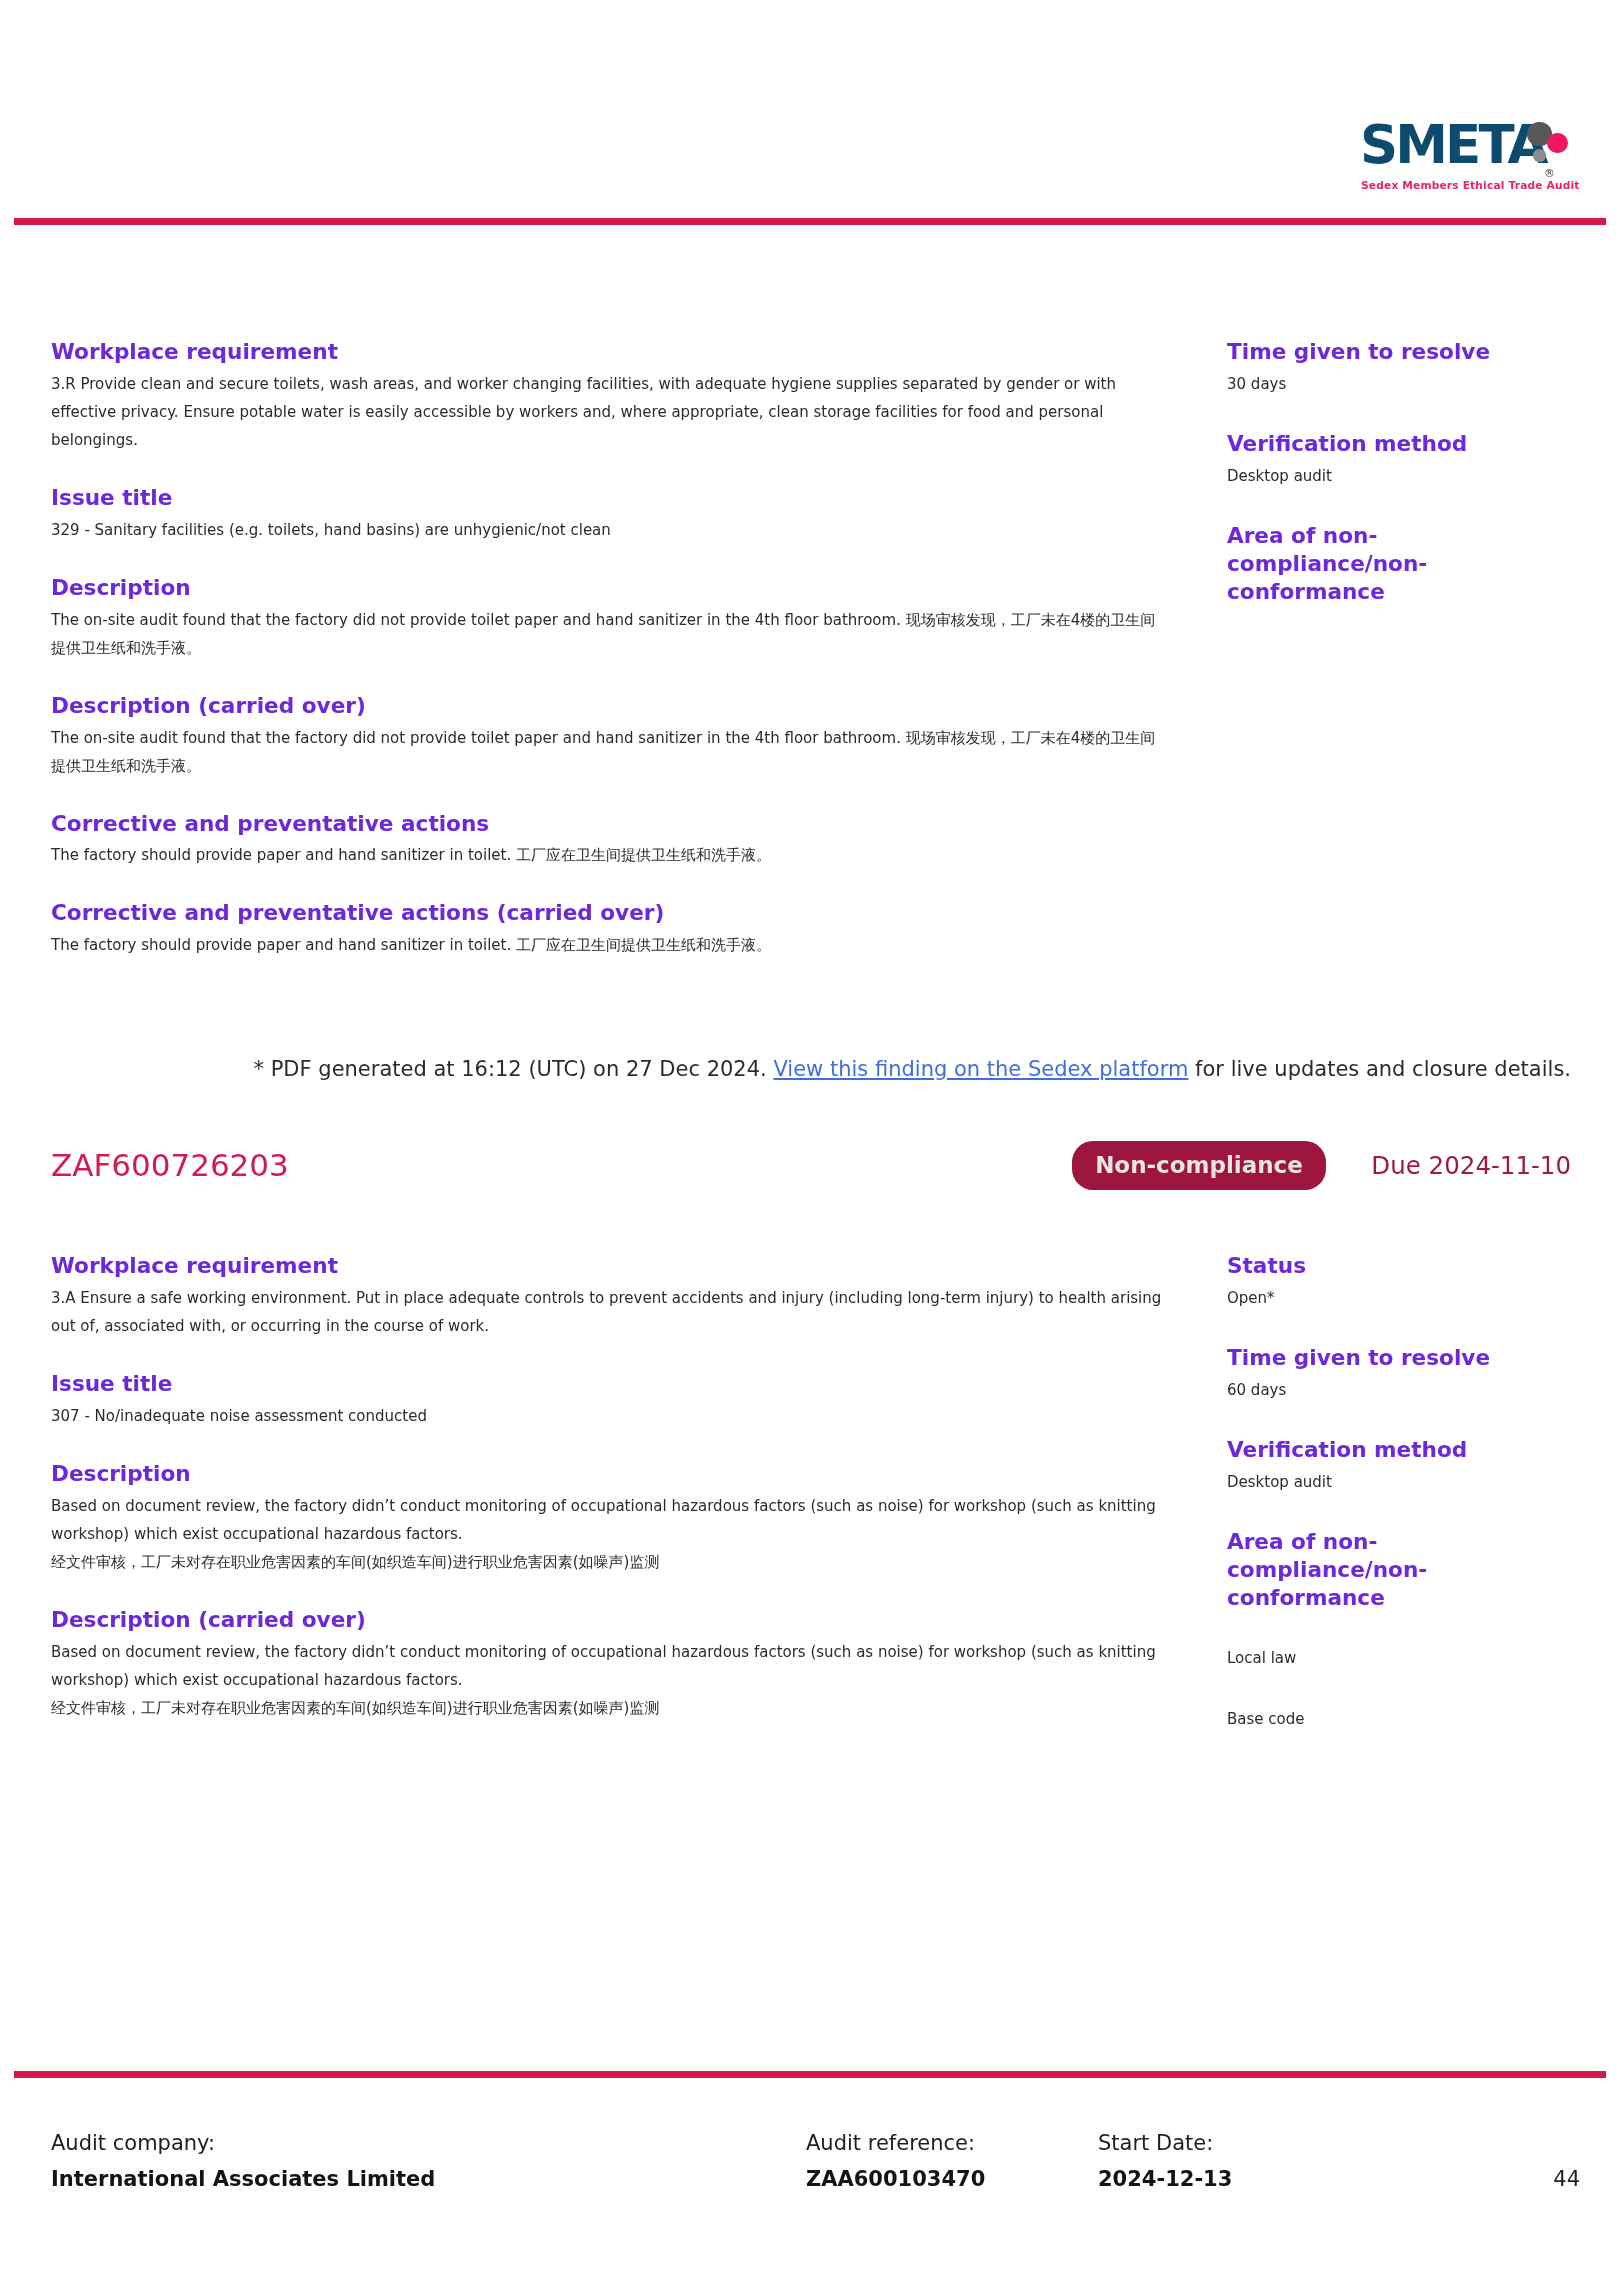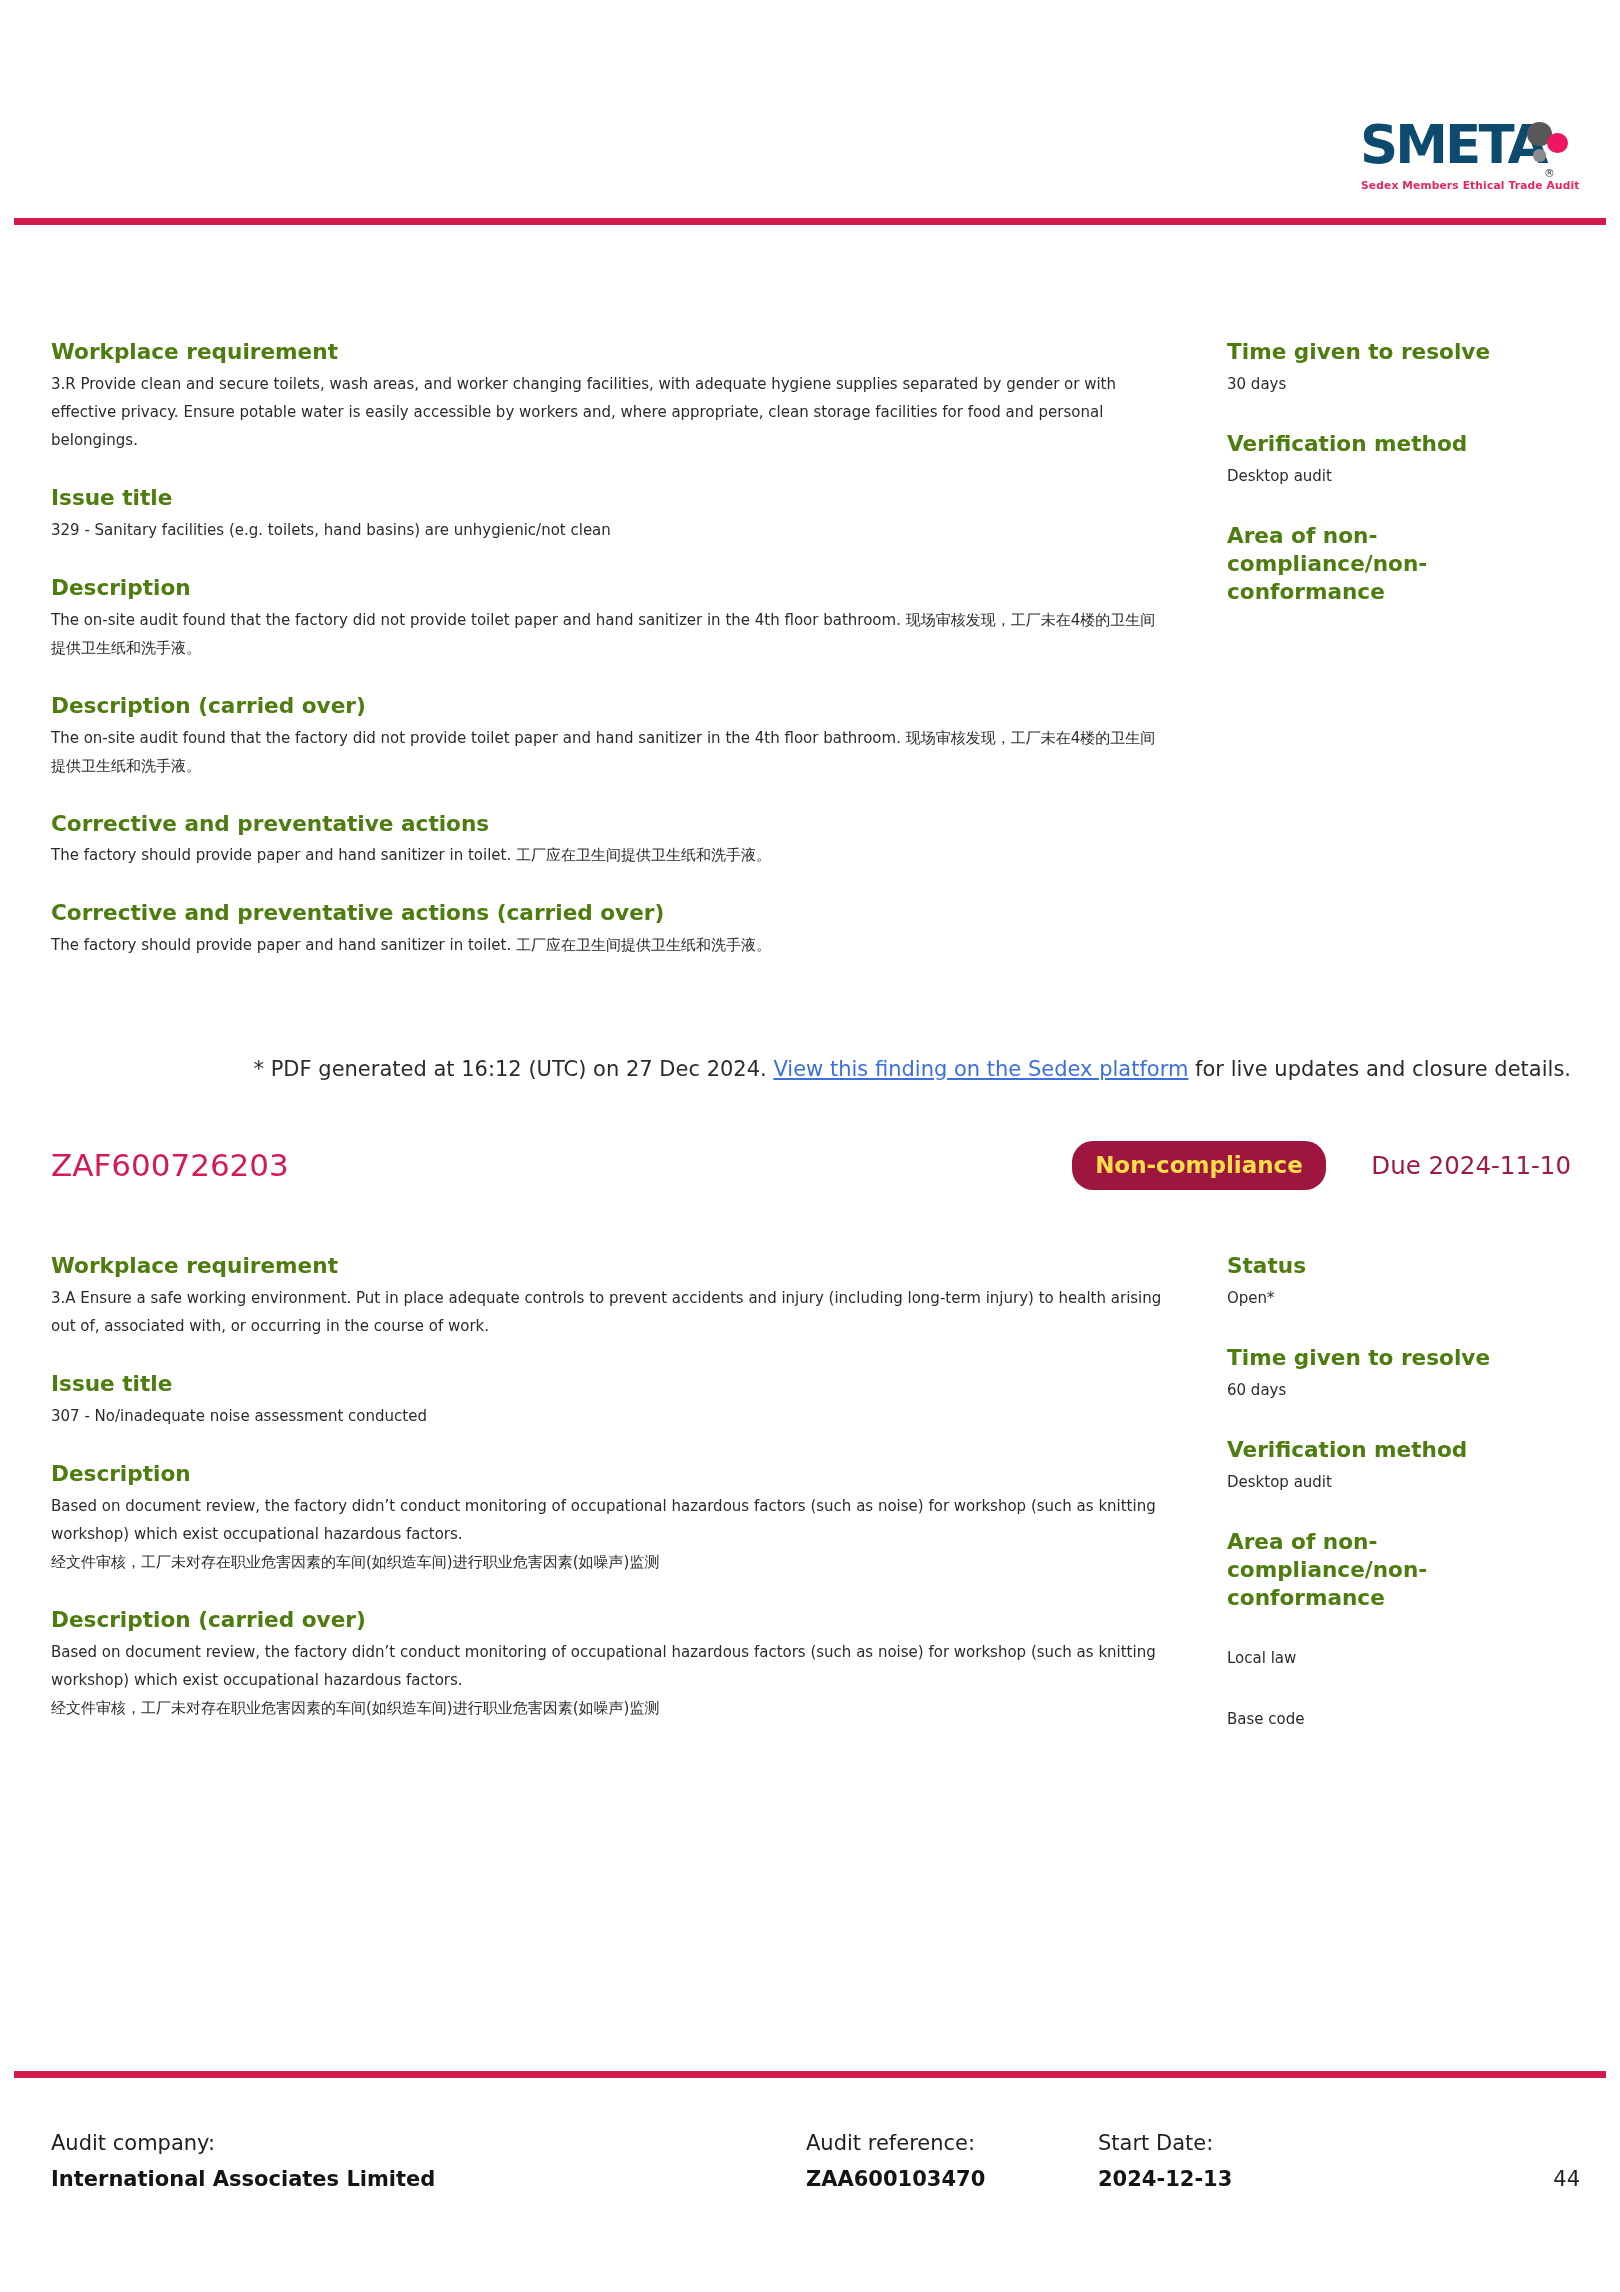--- a/index.html
+++ b/index.html
@@ -33,40 +33,40 @@
   .rule-bottom{top:2071px;}
   
   .columns{position:absolute;left:51px;right:49px;display:flex;gap:39px;}
   .sec1{top:338px;}
   .sec2{top:1252px;}
   .col-left{flex:0 0 1117px;max-width:1117px;}
   .col-right{flex:1;min-width:0;}
   .field{margin-bottom:30px;}
   .col-right .field{margin-bottom:32px;margin-left:20px;}
   .field-label{
-    font-size:21.6px;font-weight:700;color:#4d7c0f;line-height:28px;margin-bottom:3.9px;
+    font-size:21.6px;font-weight:700;color:#6d28d9;line-height:28px;margin-bottom:3.9px;
   }
   .field-value{
     font-size:15px;color:#2b2b2b;line-height:28px;white-space:pre-line;
   }
   .field-value.multi div{margin-bottom:5.9px;}
   
   .note{
     position:absolute;left:51px;right:49px;top:1055px;
     text-align:right;font-size:21px;line-height:28px;color:#2b2b2b;
   }
   .note a{color:#3e6fdf;text-decoration:underline;cursor:pointer;}
   
   .f2head{
     position:absolute;left:51px;right:49px;top:1137px;height:57px;
     display:flex;align-items:center;
   }
   .fid{flex:1;font-size:31px;color:#d31a51;line-height:1;}
   .badge{
-    background:#9e1640;color:#fde047;font-weight:700;font-size:23px;
+    background:#9e1640;color:#e5e5e5;font-weight:700;font-size:23px;
     padding:10.8px 23.5px;border-radius:21px;line-height:1.2;white-space:nowrap;
   }
   .due{margin-left:45px;font-size:24.5px;color:#9c1a44;white-space:nowrap;}
   
   .footer{position:absolute;left:51px;right:40px;top:2129px;height:88px;font-size:21px;}
   .fcol{position:absolute;top:0;}
   .fcol1{left:0;}
   .fcol2{left:755px;}
   .fcol3{left:1047px;}
   .f-label{line-height:28px;color:#1f1f1f;}

